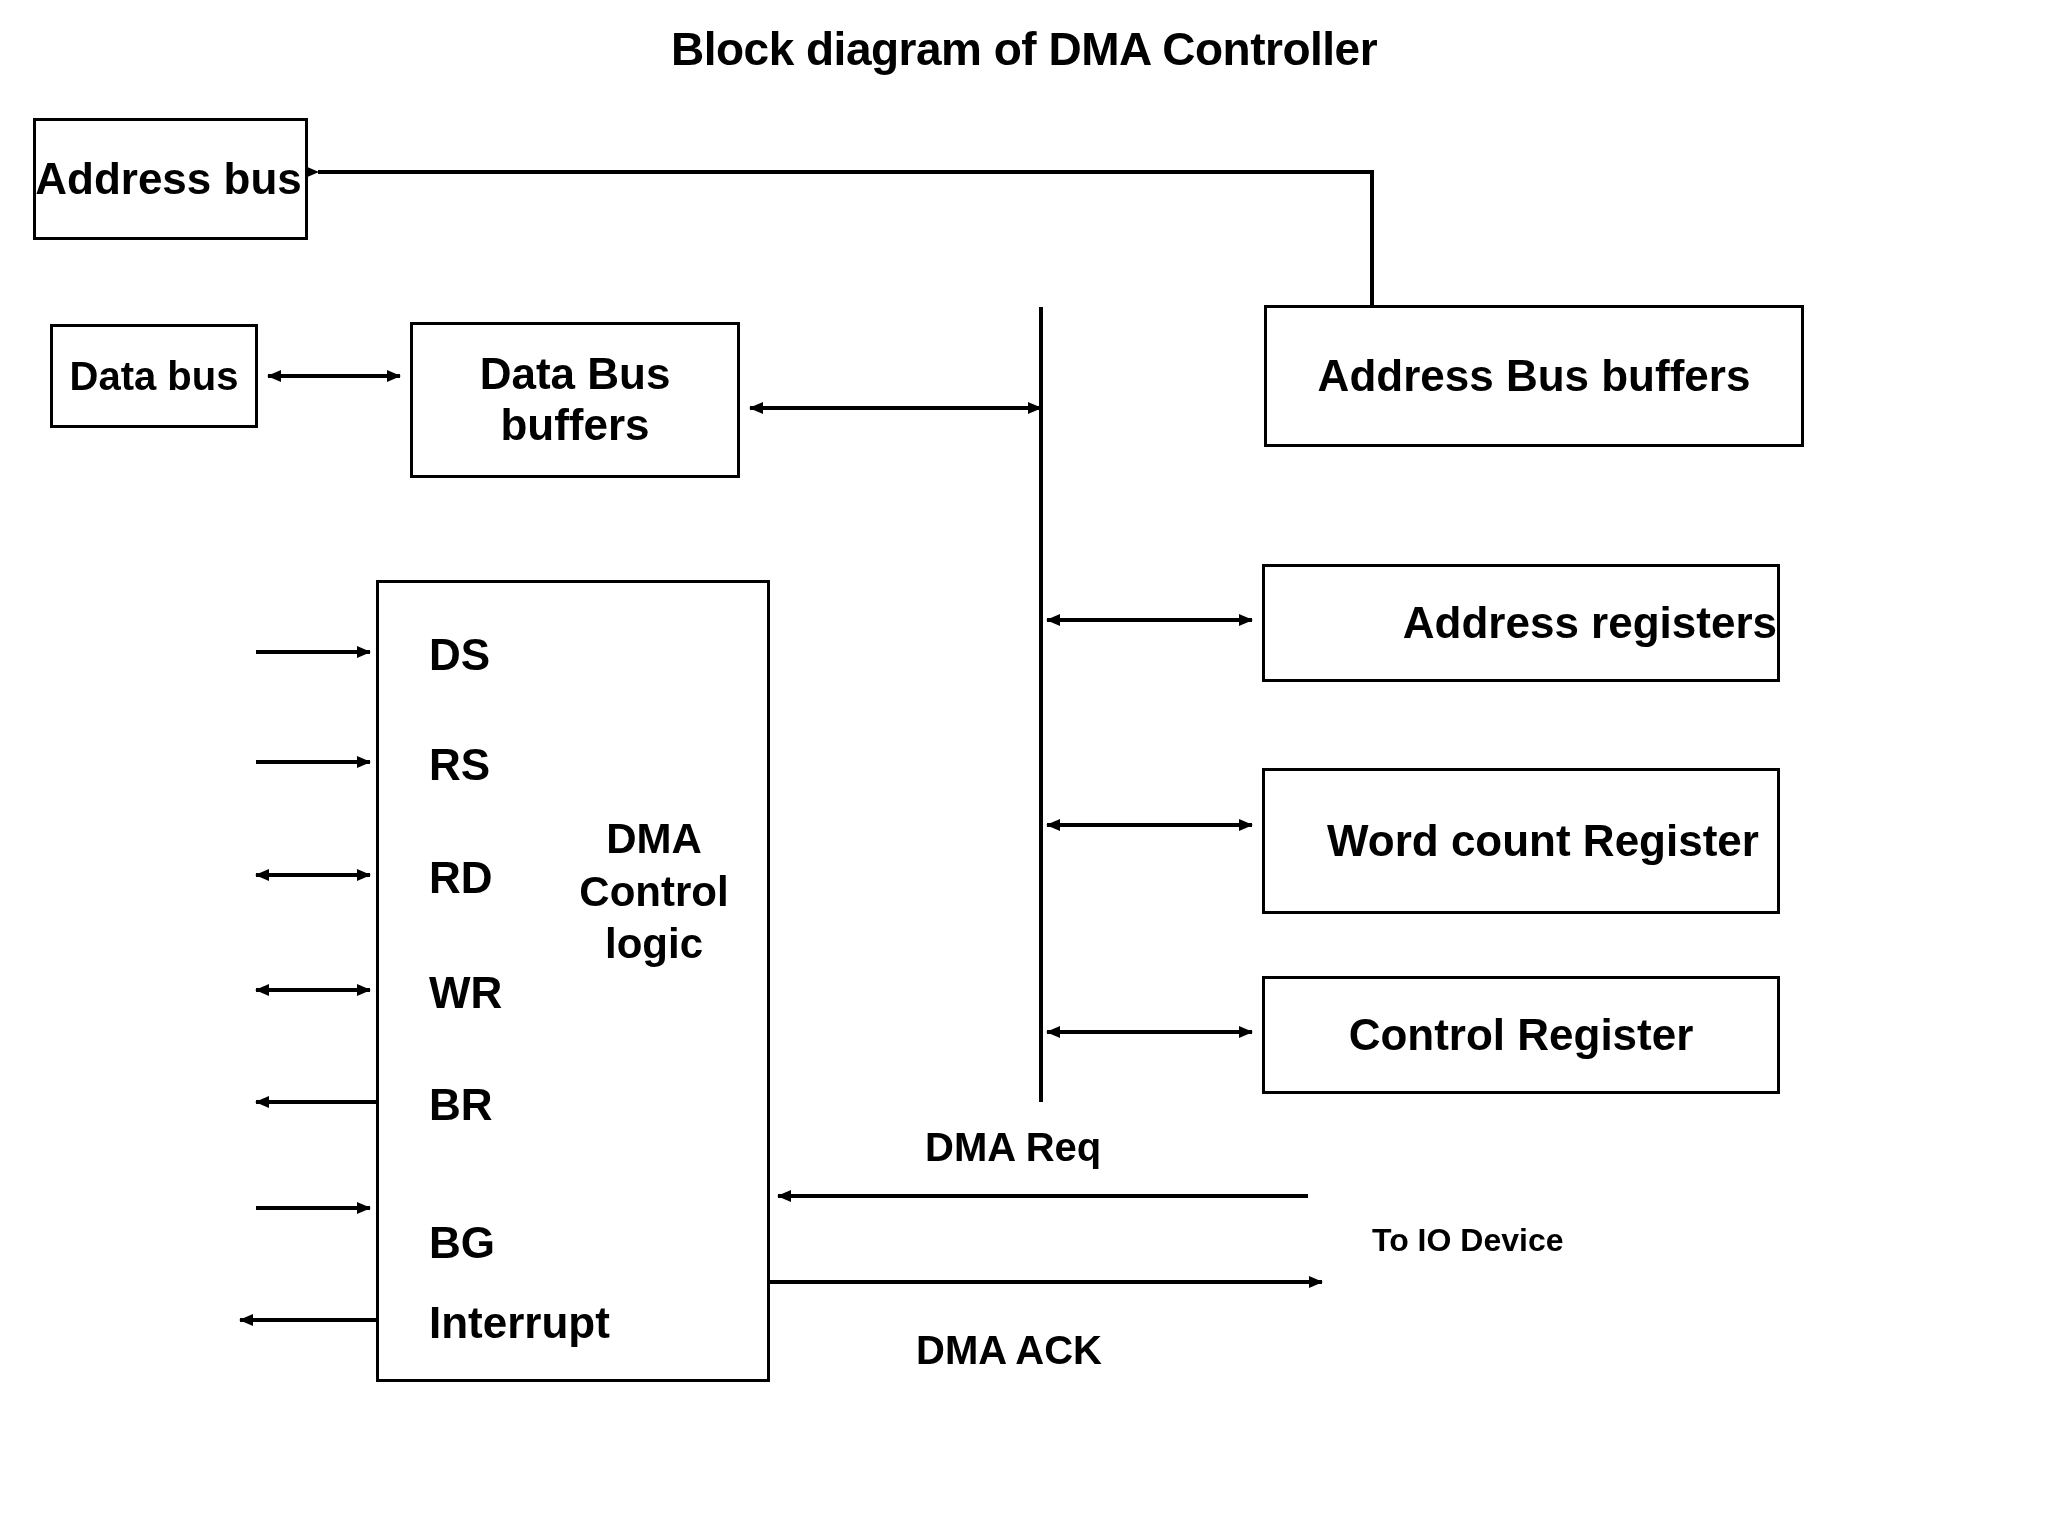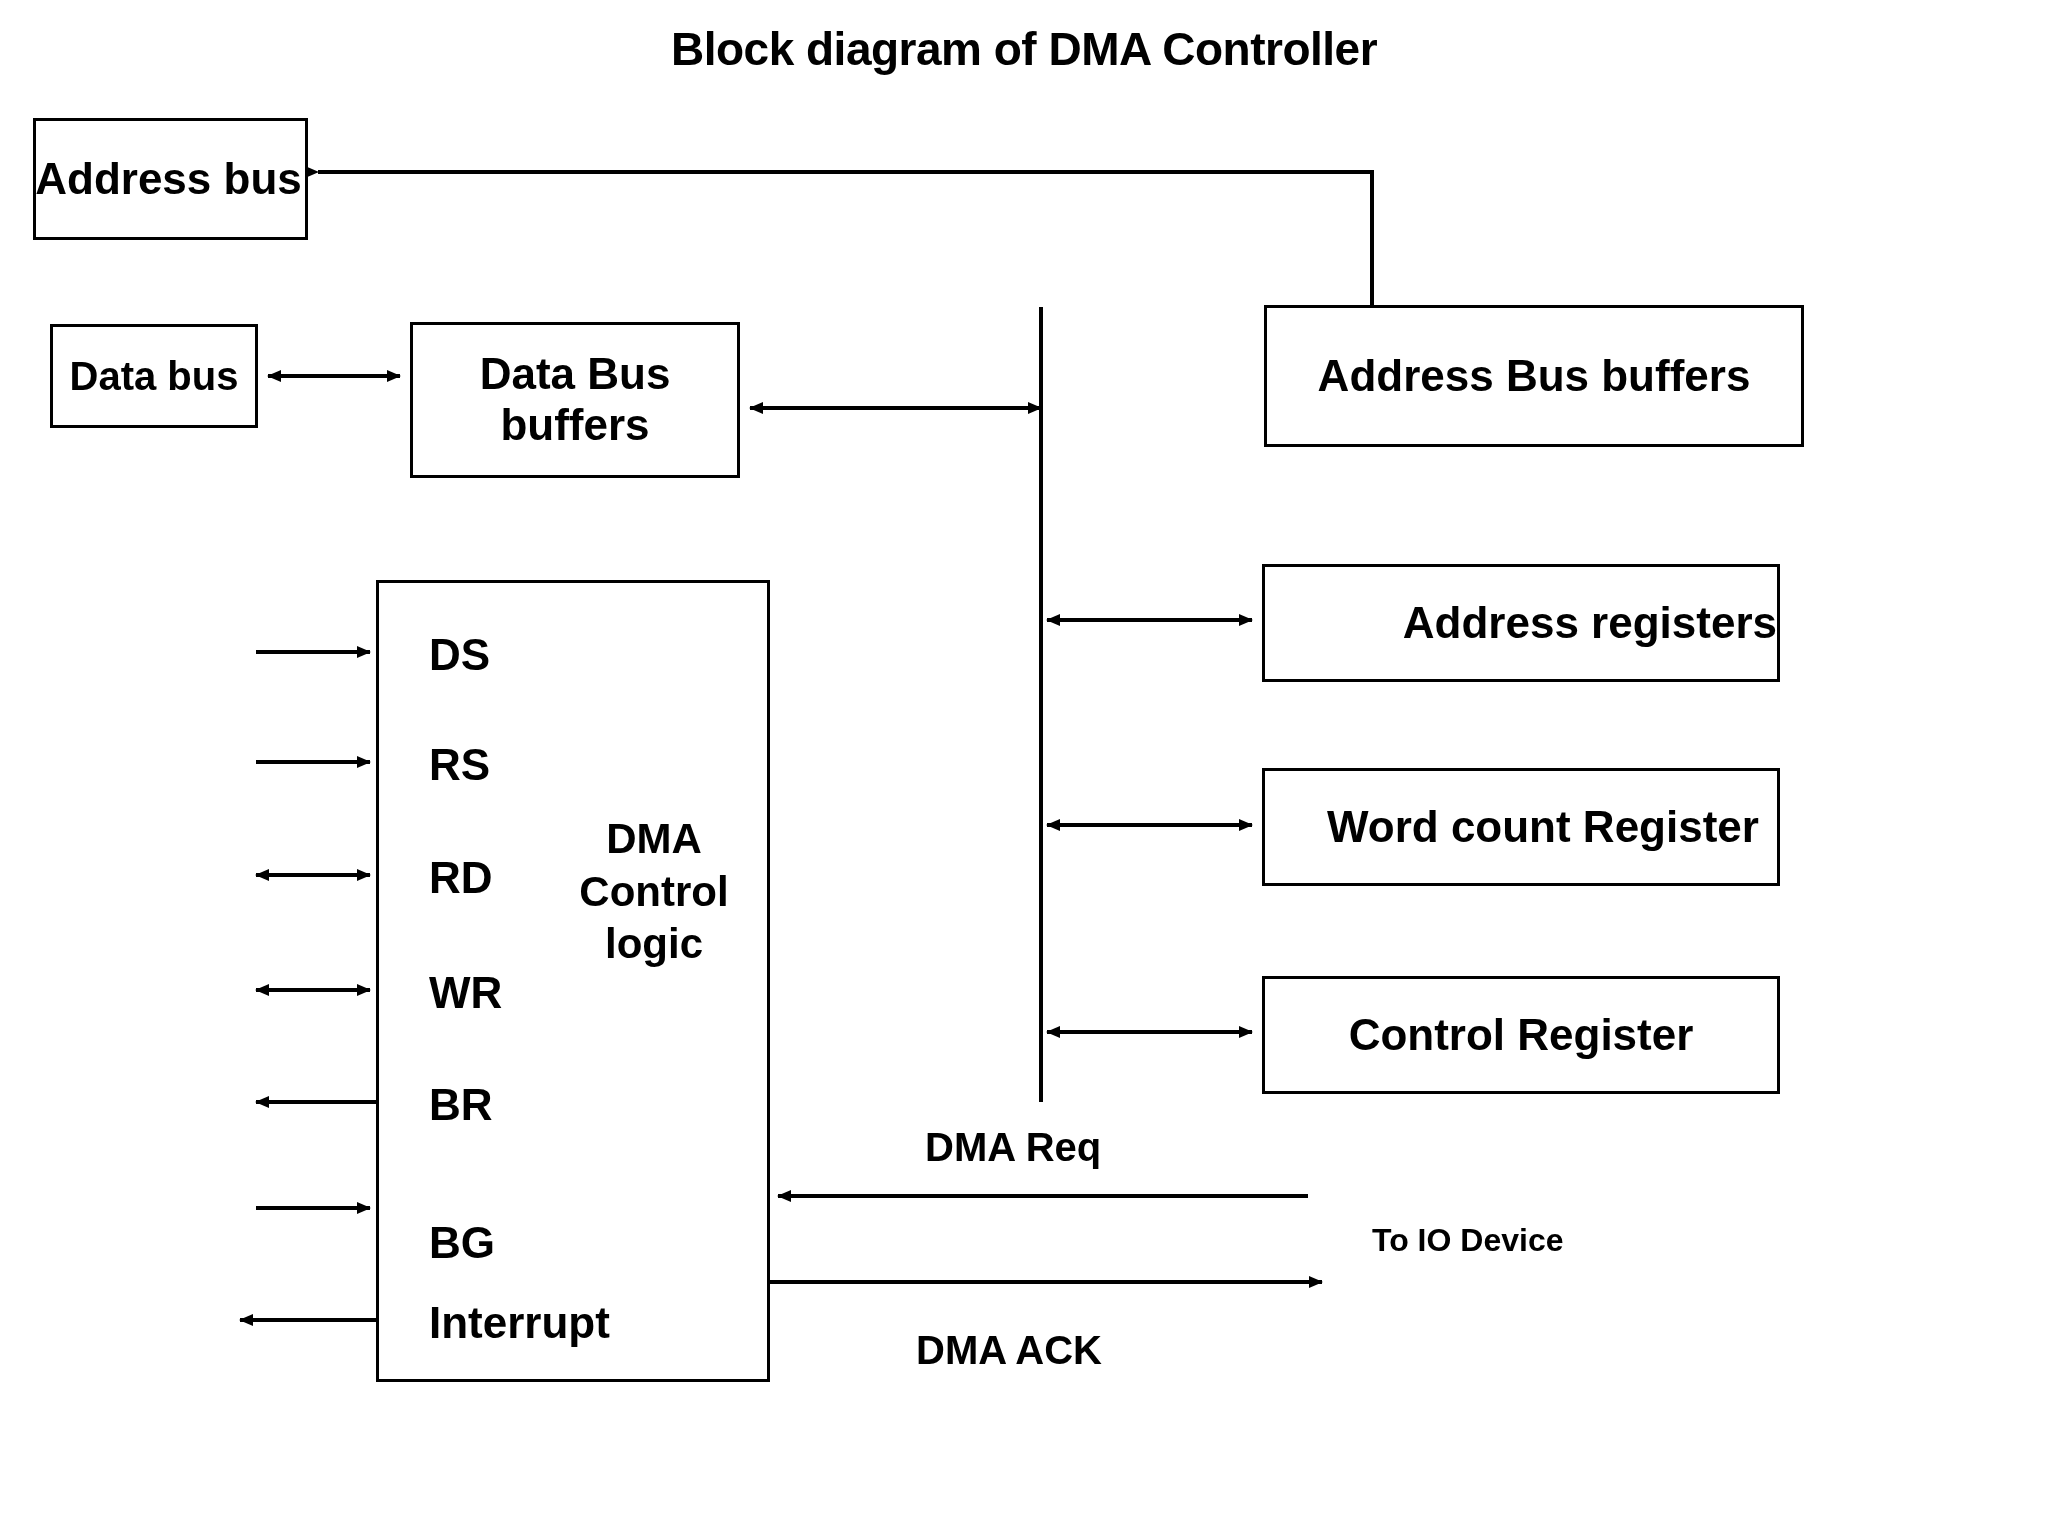--- a/index.html
+++ b/index.html
@@ -42,21 +42,21 @@
     font-weight: bold;
     line-height: 1.15;
   }
   
   #box-address-bus   { left: 33px;   top: 118px;  width: 275px; height: 122px; font-size: 44px; }
   #box-address-bus .lbl { white-space: nowrap; transform: translateX(-2px); }
   #box-data-bus      { left: 50px;   top: 324px;  width: 208px; height: 104px; font-size: 40px; }
   #box-data-buffers  { left: 410px;  top: 322px;  width: 330px; height: 156px; font-size: 44px; }
   #box-addr-buffers  { left: 1240px; top: 305px;  width: 540px; height: 142px; font-size: 44px; margin-left: 24px; }
   #box-addr-regs     { left: 1262px; top: 564px;  width: 518px; height: 118px; font-size: 44px; justify-content: flex-end; }
-  #box-wordcount     { left: 1262px; top: 768px;  width: 518px; height: 118px; font-size: 44px; padding-left: 44px; }
+  #box-wordcount     { left: 1262px; top: 768px;  width: 518px; height: 146px; font-size: 44px; padding-left: 44px; }
   #box-ctrlreg       { left: 1262px; top: 976px;  width: 518px; height: 118px; font-size: 44px; }
   #box-dma           { left: 376px;  top: 580px;  width: 394px; height: 802px; font-size: 44px;
                        display: block; }
   #dma-inner-label {
     position: absolute;
     left: 175px;
     top: 230px;
     width: 200px;
     text-align: center;
     font-size: 42px;

